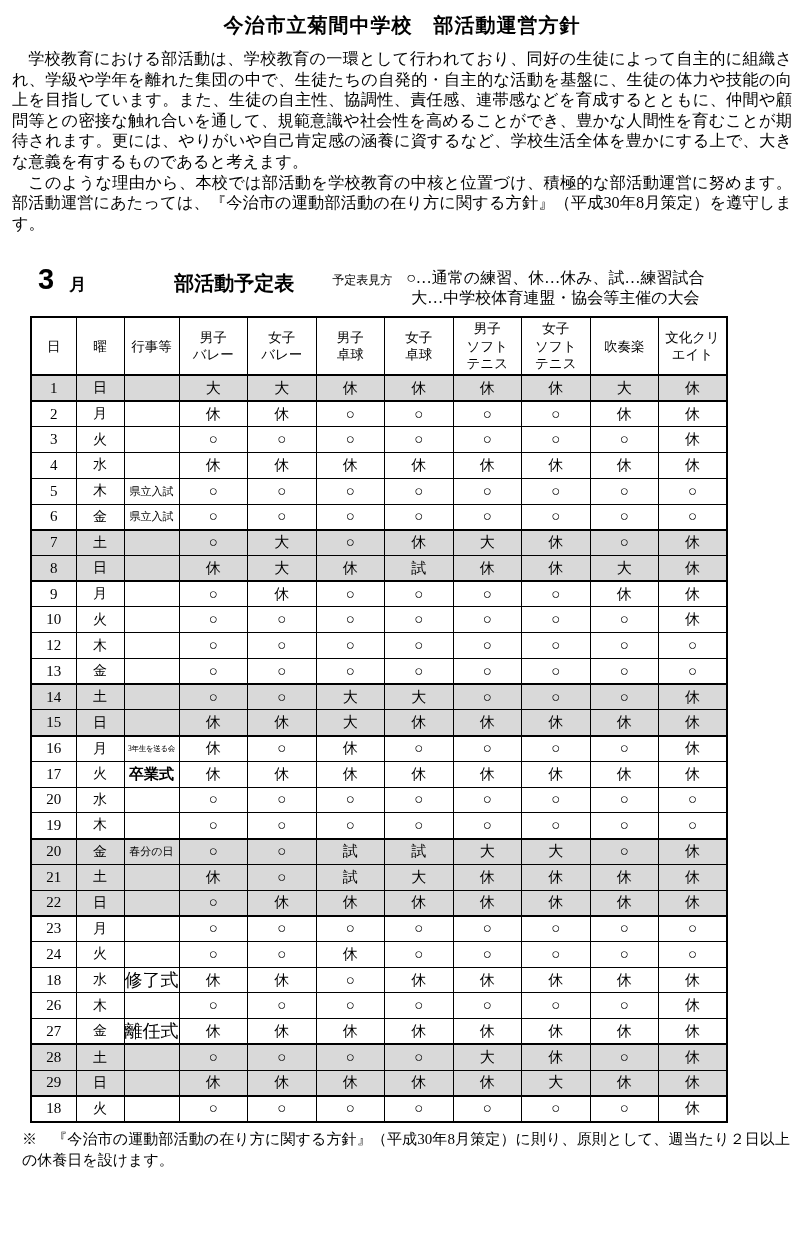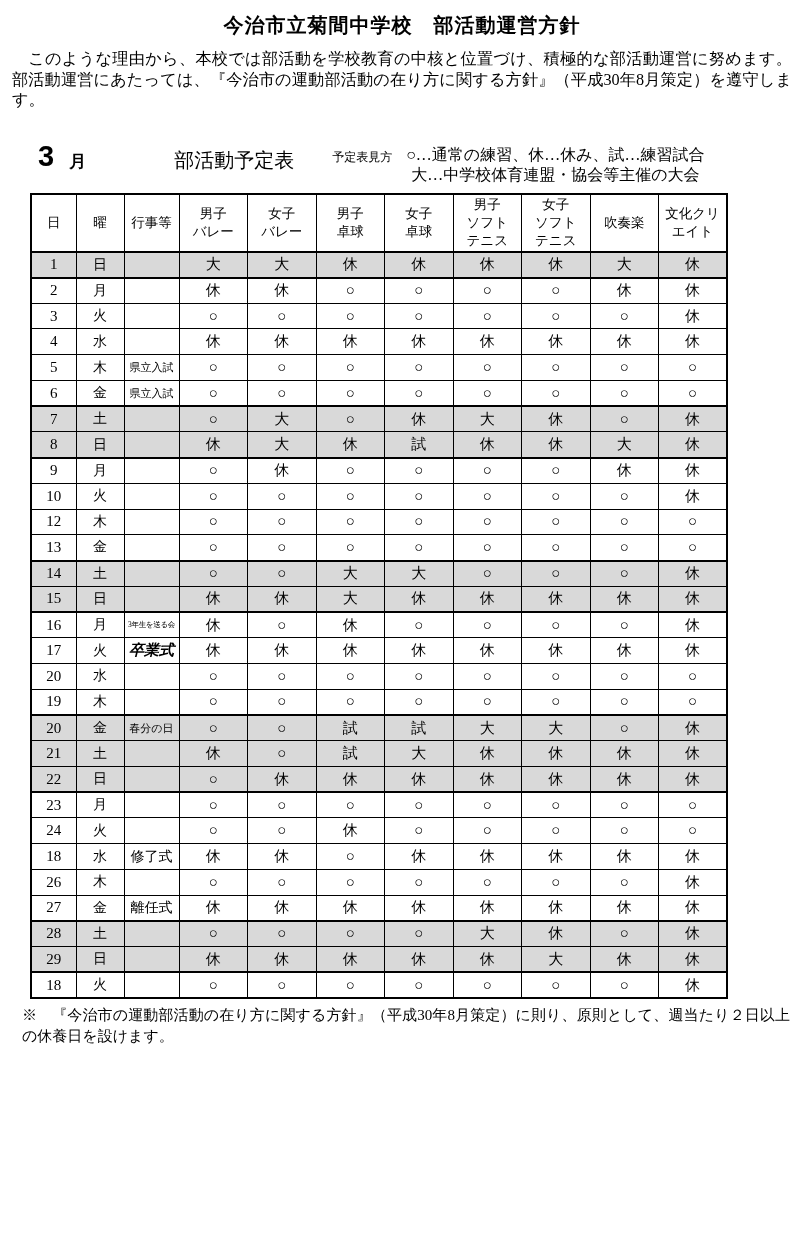--- a/index.html
+++ b/index.html
@@ -23,59 +23,60 @@
   .month-num {
     font-family:"Liberation Sans","DejaVu Sans",sans-serif;
     font-weight:bold; font-size:29px; line-height:1.1;
   }
   .month-suffix {
     font-family:"Liberation Sans","DejaVu Sans",sans-serif;
     font-weight:bold; font-size:17px; margin:9px 0 0 15px;
   }
   .table-title {
     font-family:"Liberation Sans","DejaVu Sans",sans-serif;
-    font-weight:normal; font-size:20px; margin:6px 0 0 88px;
+    font-weight:bold; font-size:20px; margin:6px 0 0 88px;
   }
   .legend-label { font-size:12px; margin:8px 0 0 38px; }
   .legend { font-size:16px; line-height:20px; margin:4px 0 0 14px;text-align:center; }
 
   table.sched {
     border-collapse:collapse; table-layout:fixed;
     width:696px; margin:8px 0 0 30px;
     border:2px solid #000;
   }
   .sched th, .sched td {
     border:1px solid #000; text-align:center; vertical-align:middle;
     overflow:hidden; padding:0;
   }
   .sched thead th {
     height:58px; font-weight:normal; font-size:13.5px; line-height:1.3;
     white-space:pre-line; border-bottom:2px solid #000;
   }
   .sched tbody tr { height:25.74px; }
   .sched tbody td { font-size:15px; }
   .sched td.wd { font-size:14px; }
-  .sched td.ev { font-size:14px; }
+  .sched td.ev { font-size:18px; }
   .sched td.ev-small { font-size:11px; }
   .sched td.ev-tiny { font-size:7.5px; letter-spacing:-0.3px; }
-  .sched td.ev-bold { font-weight:bold; font-size:15px;font-style:italic; }
+  .sched td.ev-bold { font-weight:bold; font-size:15px; }
   tr.shaded td { background:#d9d9d9; }
   tr.grp-top td { border-top:2px solid #000; }
   tr.grp-bot td { border-bottom:2px solid #000; }
 
   .footnote { margin:6px 14px 0 22px; font-size:15px; line-height:21px; text-align:justify; }
 </style>
 </head>
 <body>
 
 <div class="page">
 
   <div class="doc-title">今治市立菊間中学校　部活動運営方針</div>
 
   <div class="intro">
+    <p>学校教育における部活動は、学校教育の一環として行われており、同好の生徒によって自主的に組織され、学級や学年を離れた集団の中で、生徒たちの自発的・自主的な活動を基盤に、生徒の体力や技能の向上を目指しています。また、生徒の自主性、協調性、責任感、連帯感などを育成するとともに、仲間や顧問等との密接な触れ合いを通して、規範意識や社会性を高めることができ、豊かな人間性を育むことが期待されます。更には、やりがいや自己肯定感の涵養に資するなど、学校生活全体を豊かにする上で、大きな意義を有するものであると考えます。</p>
     <p>このような理由から、本校では部活動を学校教育の中核と位置づけ、積極的な部活動運営に努めます。部活動運営にあたっては、『今治市の運動部活動の在り方に関する方針』（平成30年8月策定）を遵守します。</p>
   </div>
 
   <div class="sched-head">
     <span class="month-num">3</span>
     <span class="month-suffix">月</span>
     <span class="table-title">部活動予定表</span>
     <span class="legend-label">予定表見方</span>
     <span class="legend">
       <div>○…通常の練習、休…休み、試…練習試合</div>

